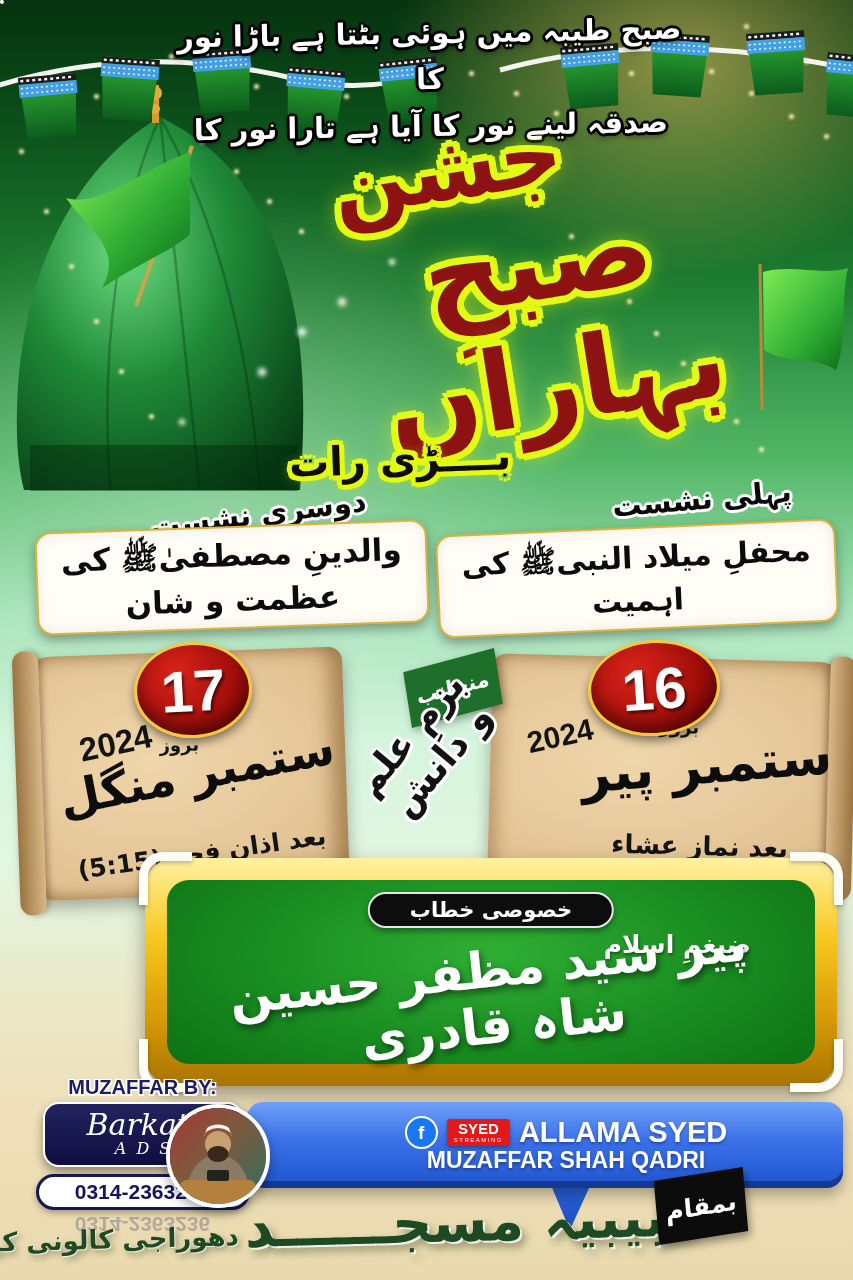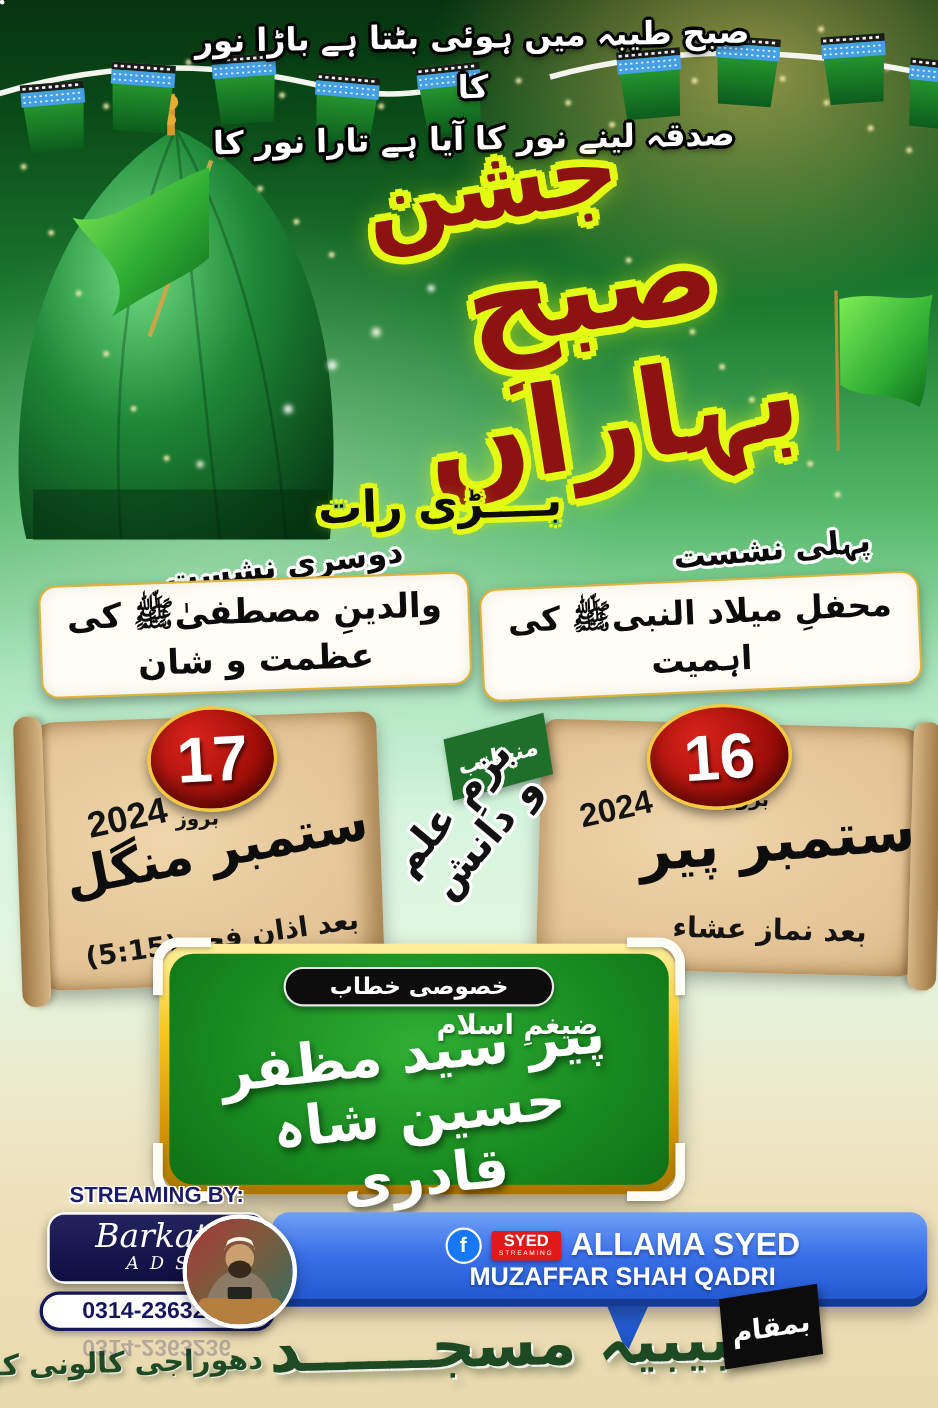--- a/index.html
+++ b/index.html
@@ -54,21 +54,21 @@
   .m16{right:14px;top:76px;transform:rotate(-6deg);}
   .t16{right:56px;bottom:24px;}
   .y17{left:56px;top:70px;font-size:33px;transform:rotate(-10deg);}
   .p17{right:146px;top:82px;}
   .m17{right:10px;top:94px;font-size:47px;transform:rotate(-9deg);}
   .t17{right:22px;bottom:28px;font-size:25px;transform:rotate(-6deg);}
   
   .org-badge{left:406px;top:660px;width:94px;height:56px;background:#1e6f2a;transform:rotate(-15deg) skewX(-6deg);display:flex;align-items:center;justify-content:center;color:#fff;font-size:21px;font-weight:bold;box-shadow:2px 4px 8px rgba(0,0,0,.35);z-index:5;}
   .org-name{left:338px;top:706px;width:176px;transform:rotate(-50deg);font-size:37px;font-weight:bold;color:#121212;text-align:center;line-height:1.12;z-index:5;}
   
-  .gold-frame{left:145px;top:858px;width:472px;height:228px;border-radius:30px;background:linear-gradient(180deg,#fff1a0 0%,#f6c81f 35%,#d89a06 70%,#a87400 100%);box-shadow:0 9px 20px rgba(0,0,0,.35);padding:9px;box-sizing:border-box;z-index:5;}
+  .gold-frame{left:145px;top:858px;width:692px;height:228px;border-radius:30px;background:linear-gradient(180deg,#fff1a0 0%,#f6c81f 35%,#d89a06 70%,#a87400 100%);box-shadow:0 9px 20px rgba(0,0,0,.35);padding:22px;box-sizing:border-box;z-index:5;}
   .green-inner{width:100%;height:100%;border-radius:22px;background:radial-gradient(90% 130% at 50% 40%, #2fae34 0%, #17891f 45%, #0b6a12 80%, #085a0e 100%);position:relative;}
   .corn{position:absolute;width:44px;height:44px;z-index:6;filter:drop-shadow(0 2px 2px rgba(0,0,0,.25));}
   .corn.tl{left:-6px;top:-6px;border-left:9px solid #fdfdf5;border-top:9px solid #fdfdf5;border-top-left-radius:24px;}
   .corn.tr{right:-6px;top:-6px;border-right:9px solid #fdfdf5;border-top:9px solid #fdfdf5;border-top-right-radius:24px;}
   .corn.bl{left:-6px;bottom:-6px;border-left:9px solid #fdfdf5;border-bottom:9px solid #fdfdf5;border-bottom-left-radius:24px;}
   .corn.br{right:-6px;bottom:-6px;border-right:9px solid #fdfdf5;border-bottom:9px solid #fdfdf5;border-bottom-right-radius:24px;}
   .khitab-badge{position:absolute;top:12px;left:50%;transform:translateX(-50%);background:#0d0d0d;color:#fff;border:2px solid #e8e8e8;border-radius:999px;padding:4px 40px;font-size:21px;font-weight:bold;white-space:nowrap;box-shadow:0 3px 6px rgba(0,0,0,.4);}
   .pre-title{position:absolute;top:50px;right:64px;color:#fff;font-size:25px;font-weight:bold;text-shadow:1px 2px 3px rgba(0,0,0,.45);}
   .speaker-name{position:absolute;top:62px;left:12px;right:12px;text-align:center;transform:rotate(-6deg);font-size:50px;font-weight:bold;color:#fff;line-height:1.12;text-shadow:2px 4px 7px rgba(0,0,0,.5);}
   
@@ -252,21 +252,21 @@
     <div class="corn bl"></div>
     <div class="corn br"></div>
     <div class="green-inner">
       <div class="khitab-badge rtl">خصوصی خطاب</div>
       <div class="pre-title rtl">ضیغمِ اسلام</div>
       <div class="speaker-name rtl">پیر سید مظفر حسین شاہ قادری</div>
     </div>
   </div>
 
   <div class="abs designer">
-    <div class="d-head">STREAMING BY:</div>
+    <div class="d-head">MUZAFFAR BY:</div>
     <div class="d-card">
       <div class="d-name">Barkati</div>
       <div class="d-ads">ADS</div>
     </div>
     <div class="d-phone">0314-2363236</div>
     <div class="d-reflect">0314-2363236</div>
   </div>
 
   <div class="abs avatar">
     <svg width="96" height="96" viewBox="0 0 96 96">

